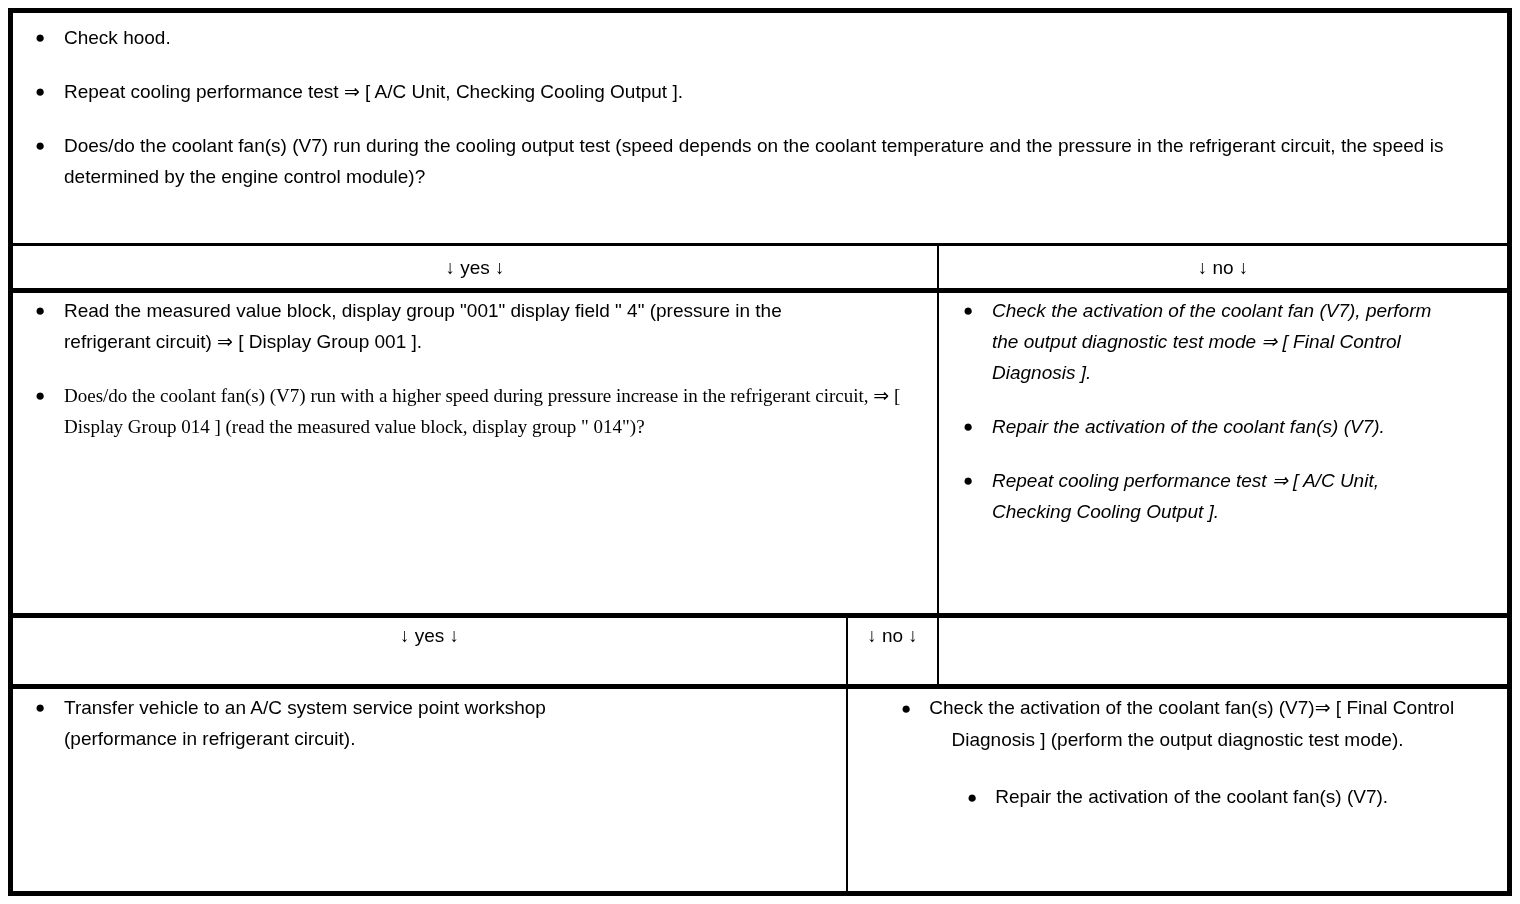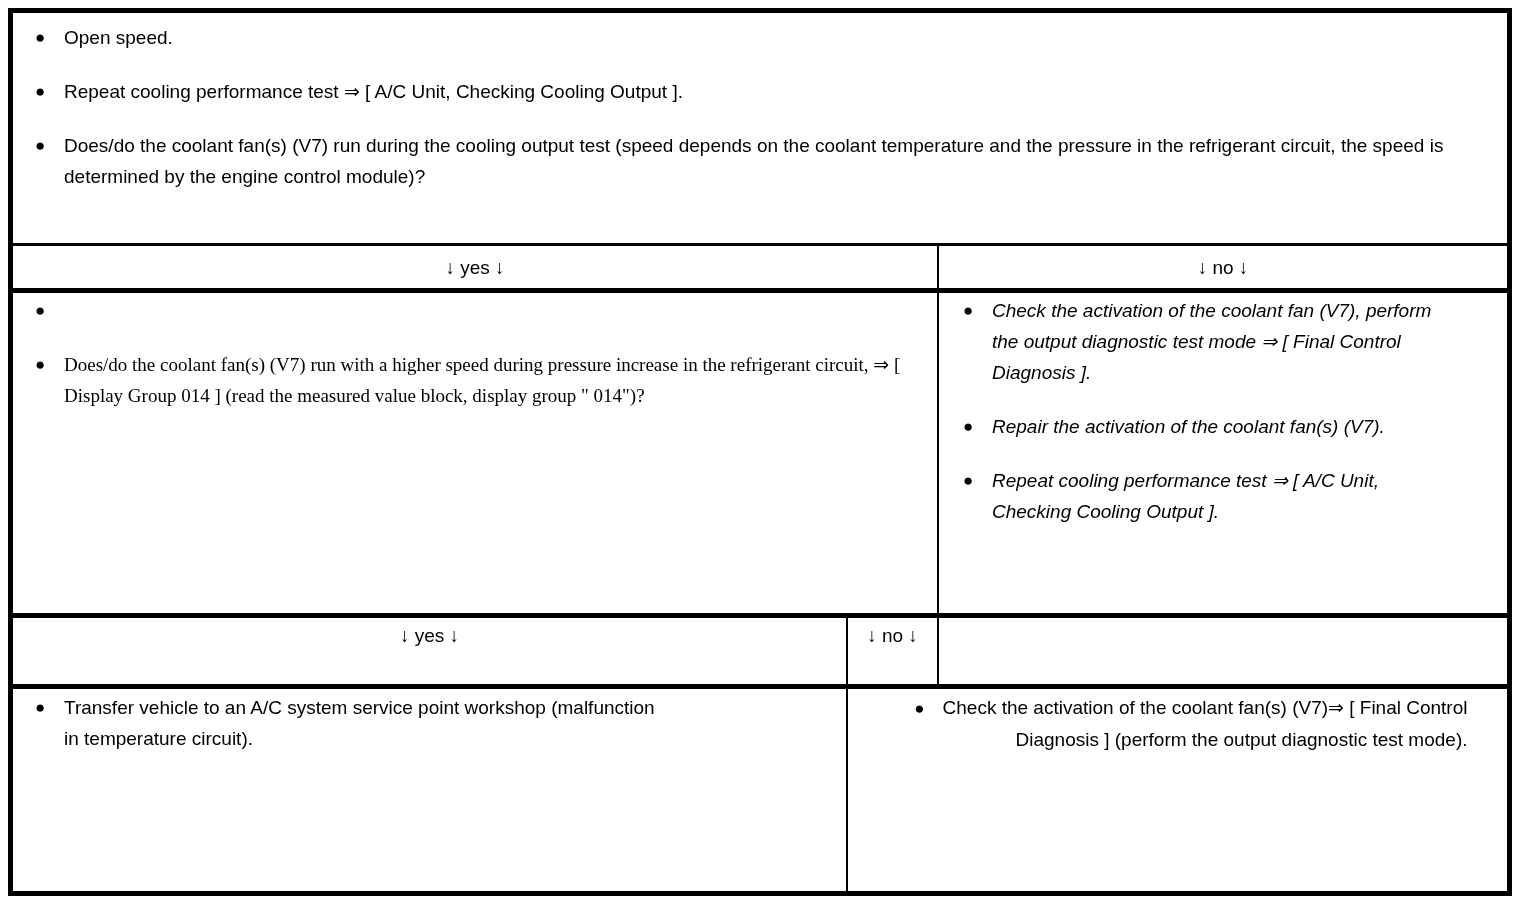--- a/index.html
+++ b/index.html
@@ -115,36 +115,36 @@
     padding: 3px 10px 0 22px;
     overflow: hidden;
   }
   .content2 .left .t { max-width: 600px; }
   .content2 .right {
     flex: 1;
     padding: 3px 8px 0 8px;
     overflow: hidden;
   }
   .citem {
-    text-align: right;
+    text-align: center;
     margin: 0 auto 26px auto;
   }
   .citem .b { font-size: 17px; margin-right: 18px; }
   .citem.w3 { max-width: 580px; }
 </style>
 </head>
 <body>
 
 <div class="page">
   <div class="frame">
 
     <section class="intro">
       <div class="item">
         <span class="b">●</span>
-        <span class="t">Open speed.</span>
+        <span class="t">Check hood.</span>
       </div>
       <div class="item">
         <span class="b">●</span>
         <span class="t">Repeat cooling performance test ⇒ [ A/C Unit, Checking Cooling Output ].</span>
       </div>
       <div class="item">
         <span class="b">●</span>
         <span class="t">Does/do the coolant fan(s) (V7) run during the cooling output test (speed depends on the coolant temperature and the pressure in the refrigerant circuit, the speed is determined by the engine control module)?</span>
       </div>
     </section>
@@ -155,20 +155,21 @@
       </div>
       <div class="nocell">
         <span>↓ no ↓</span>
       </div>
     </div>
 
     <div class="content1">
       <div class="left">
         <div class="item">
           <span class="b">●</span>
+          <span class="t w1">Read the measured value block, display group "001" display field " 4" (pressure in the refrigerant circuit) ⇒ [ Display Group 001 ].</span>
         </div>
         <div class="item">
           <span class="b">●</span>
           <span class="t w2">Does/do the coolant fan(s) (V7) run with a higher speed during pressure increase in the refrigerant circuit, ⇒ [ Display Group 014 ] (read the measured value block, display group " 014")?</span>
         </div>
       </div>
       <div class="right">
         <div class="item">
           <span class="b">●</span>
           <span class="t">Check the activation of the coolant fan (V7), perform the output diagnostic test mode ⇒ [ Final Control Diagnosis ].</span>
@@ -191,24 +192,27 @@
       <div class="nocell">
         <span>↓ no ↓</span>
       </div>
       <div class="emptycell"></div>
     </div>
 
     <div class="content2">
       <div class="left">
         <div class="item">
           <span class="b">●</span>
-          <span class="t">Transfer vehicle to an A/C system service point workshop (malfunction in temperature circuit).</span>
+          <span class="t">Transfer vehicle to an A/C system service point workshop (performance in refrigerant circuit).</span>
         </div>
       </div>
       <div class="right">
         <div class="citem w3">
           <span class="b">●</span><span class="t">Check the activation of the coolant fan(s) (V7)⇒ [ Final Control Diagnosis ] (perform the output diagnostic test mode).</span>
         </div>
+        <div class="citem">
+          <span class="b">●</span><span class="t">Repair the activation of the coolant fan(s) (V7).</span>
+        </div>
       </div>
     </div>
 
   </div>
 </div>
 
 </body></html>

